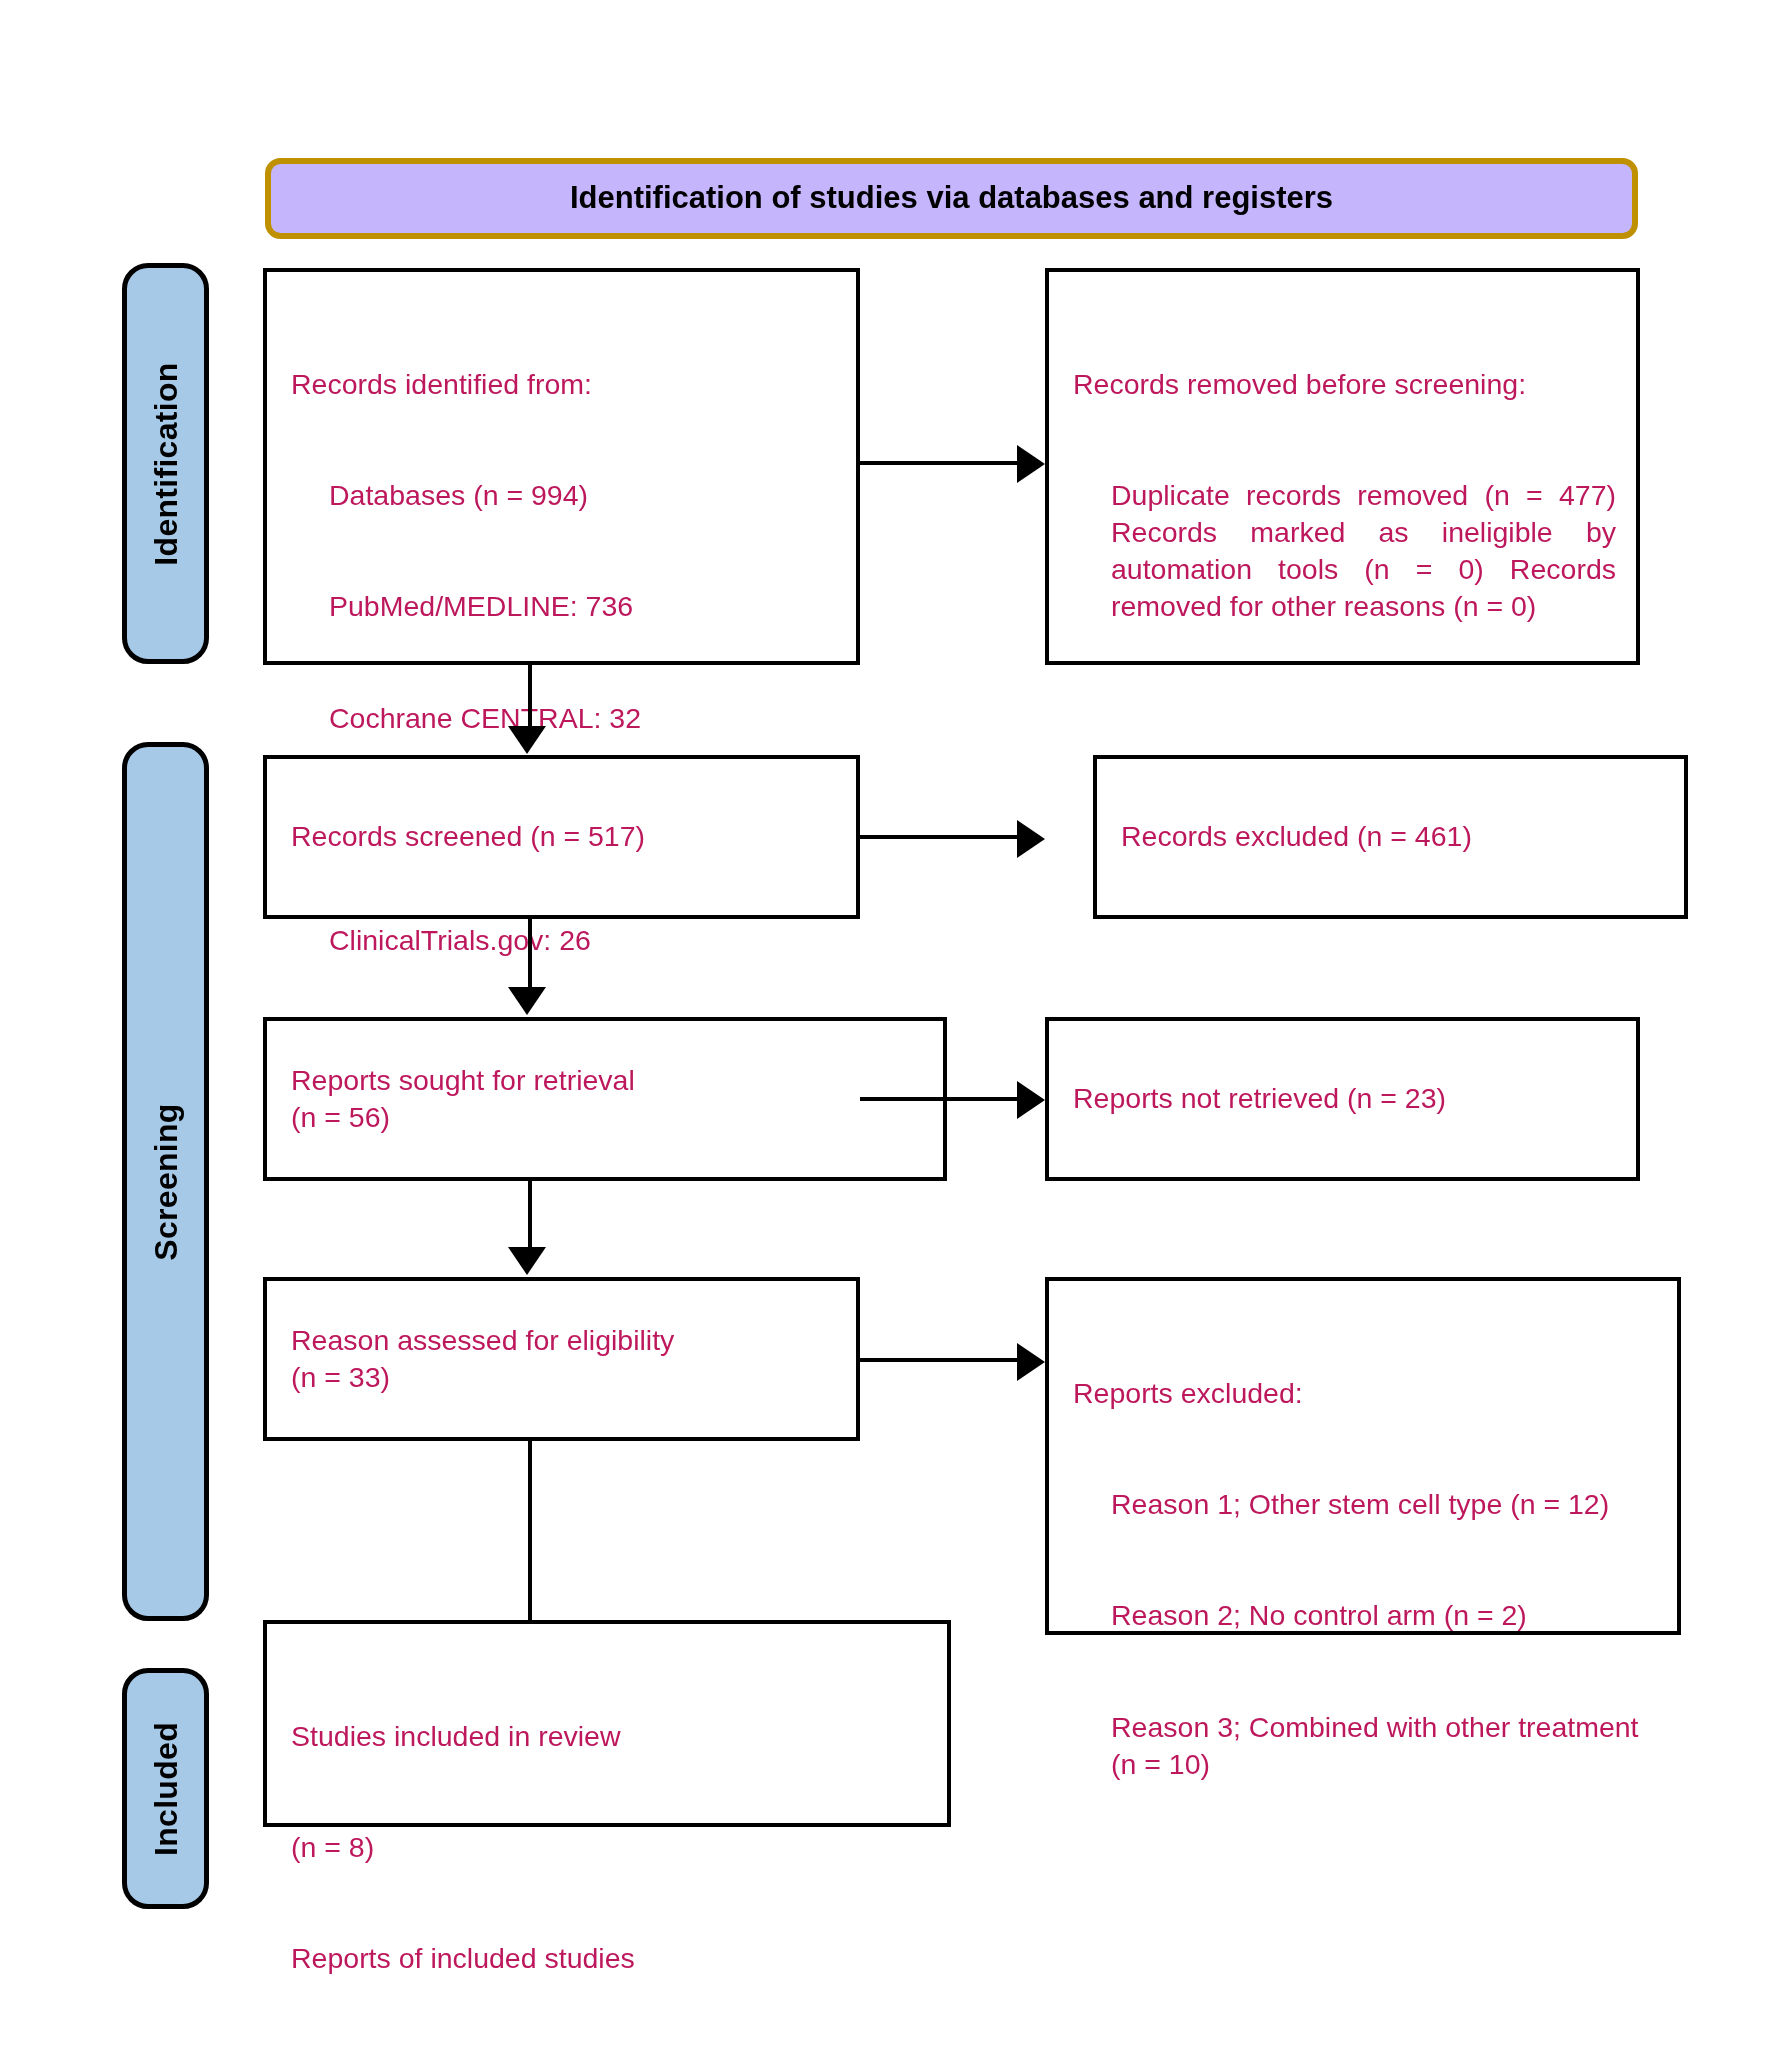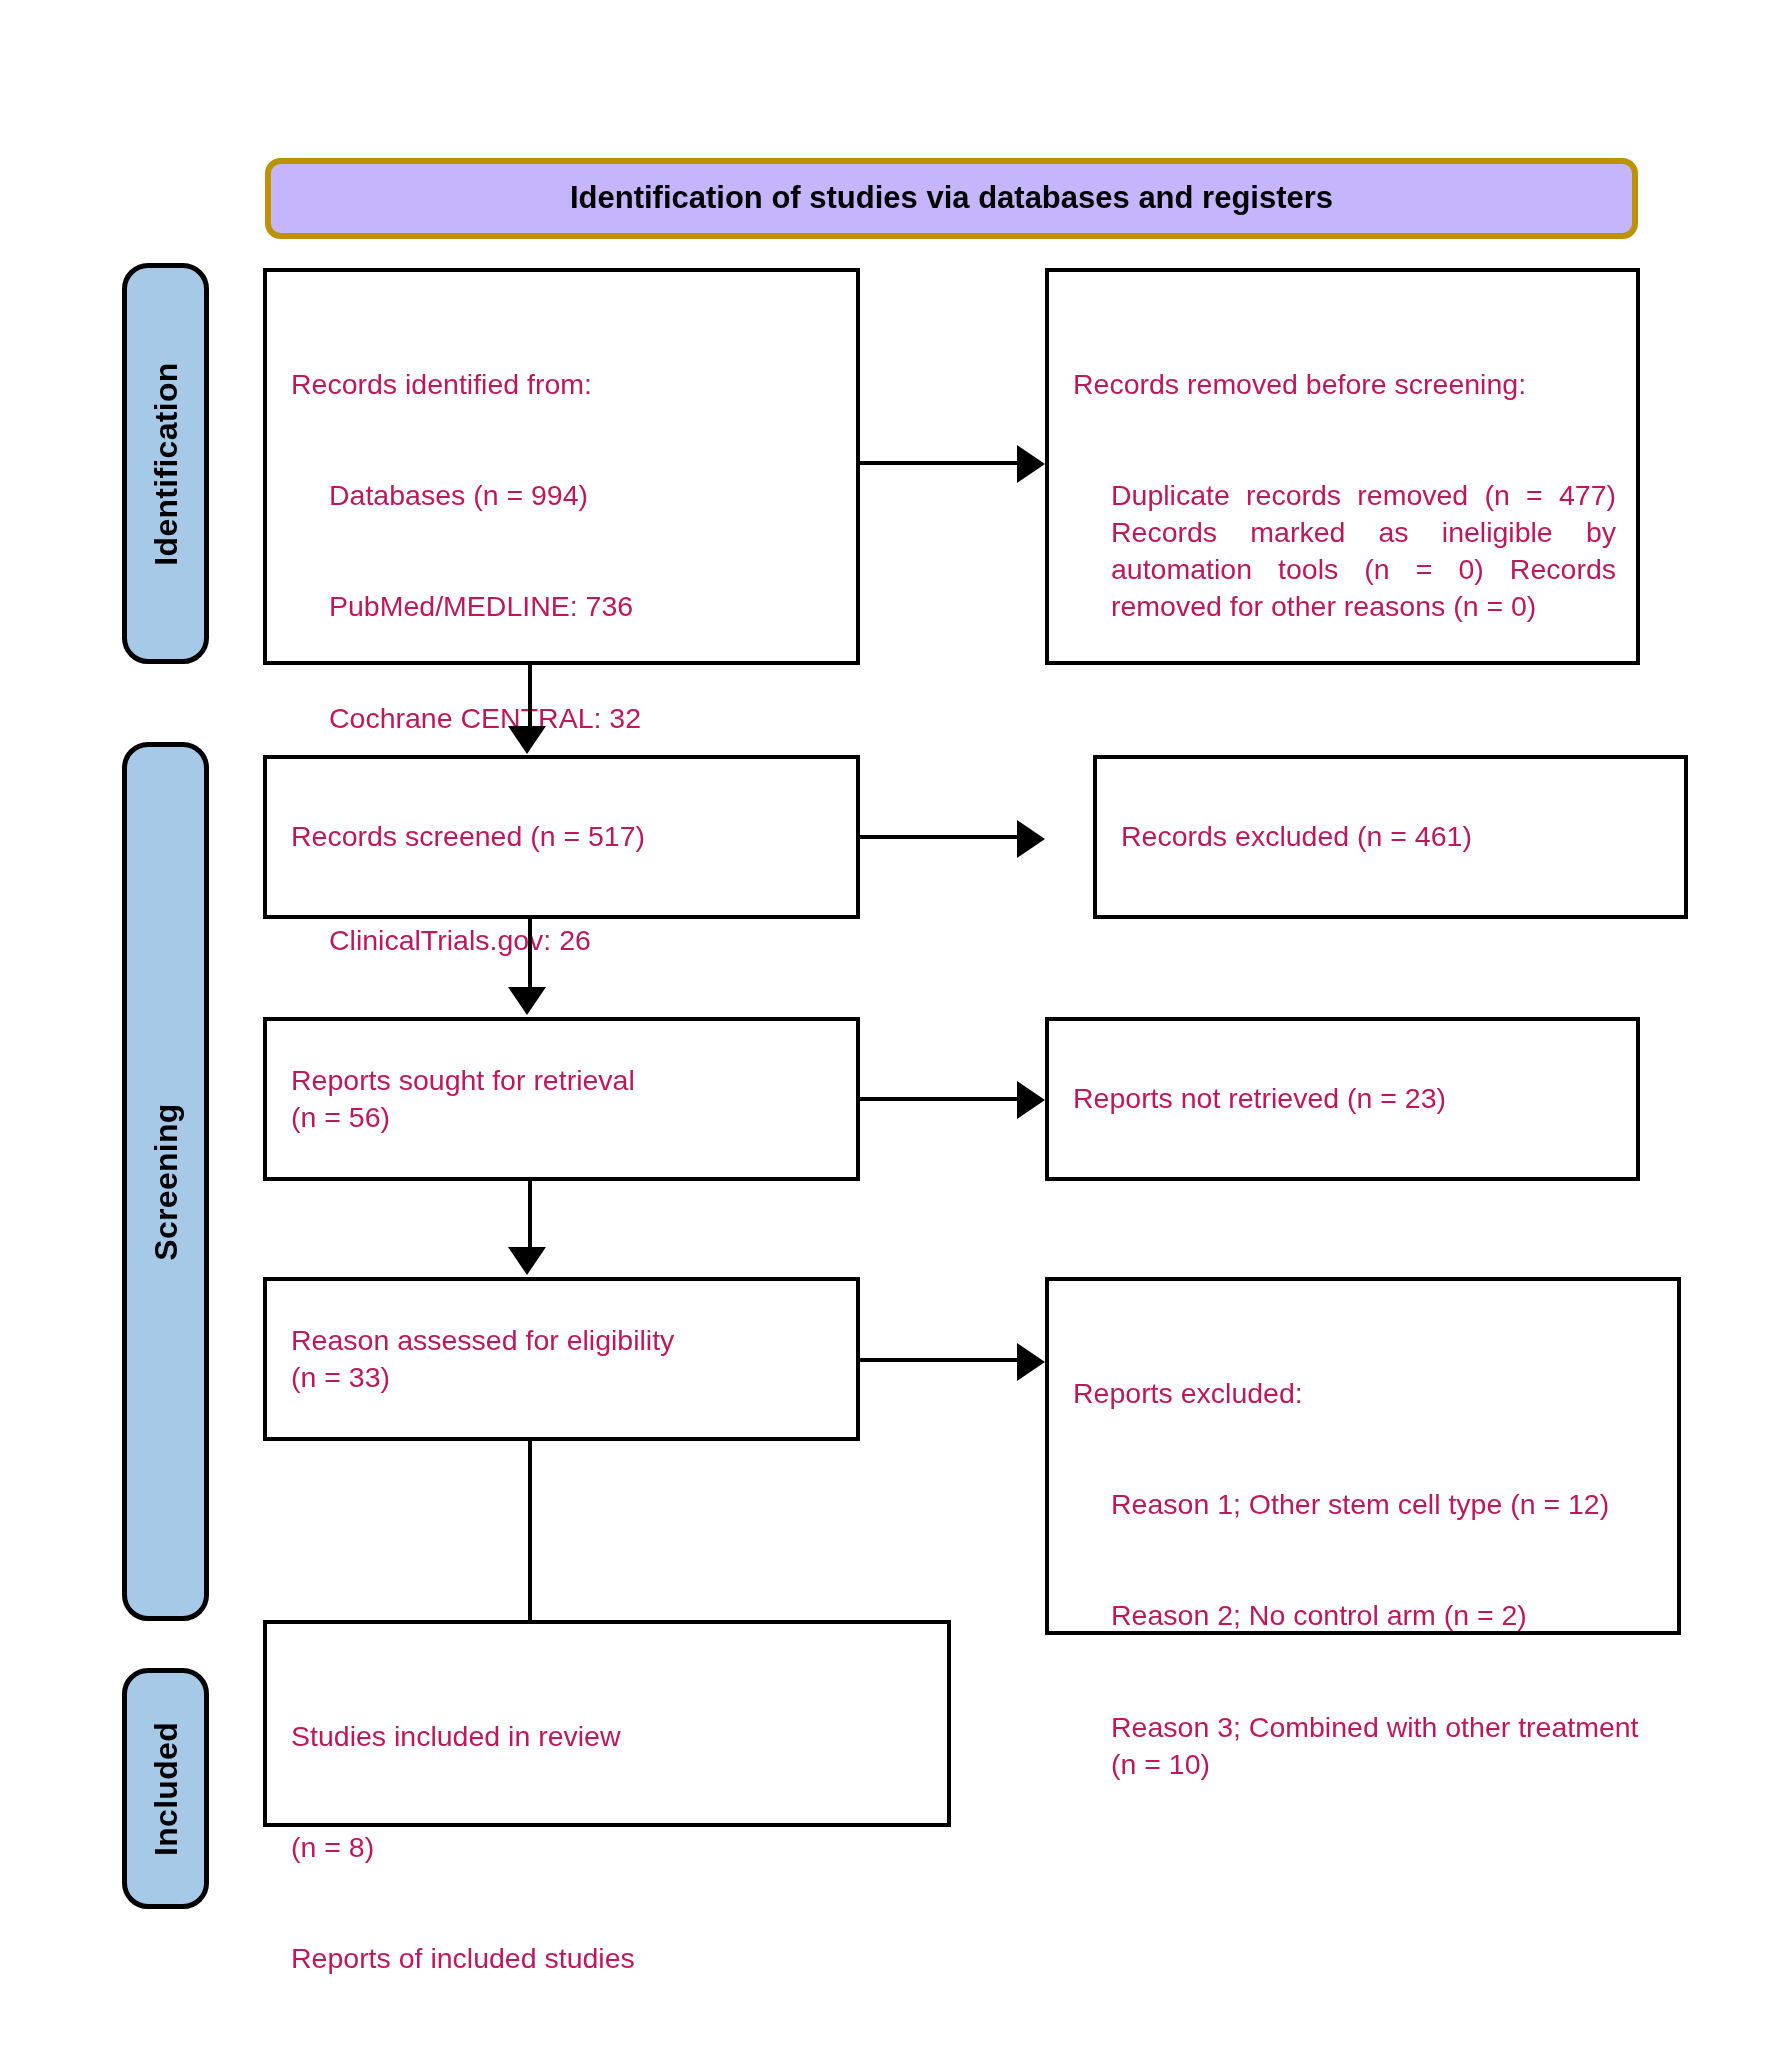--- a/index.html
+++ b/index.html
@@ -90,21 +90,21 @@
     display: block;
     padding-left: 38px;
     text-align: justify;
     text-align-last: left;
   }
   .flow-box .box-text .plain-line { display: block; }
 
   
   #box-identified      { left: 263px; top: 268px;  width: 597px; height: 397px; }
   #box-screened        { left: 263px; top: 755px; width: 597px; height: 164px; }
-  #box-sought          { left: 263px; top: 1017px; width: 597px; height: 164px; }
+  #box-sought          { left: 263px; top: 1017px; width: 684px; height: 164px; }
   #box-assessed        { left: 263px; top: 1277px; width: 597px; height: 164px; }
   #box-included        { left: 263px; top: 1620px; width: 688px; height: 207px; }
 
   
   #box-removed         { left: 1045px; top: 268px;  width: 595px; height: 397px; }
   #box-excluded-records{ left: 1045px; top: 755px; width: 595px; height: 164px; margin-left: 48px; }
   #box-not-retrieved   { left: 1045px; top: 1017px; width: 595px; height: 164px; }
   #box-excluded-reports{ left: 1045px; top: 1277px; width: 636px; height: 358px; }
 
   

